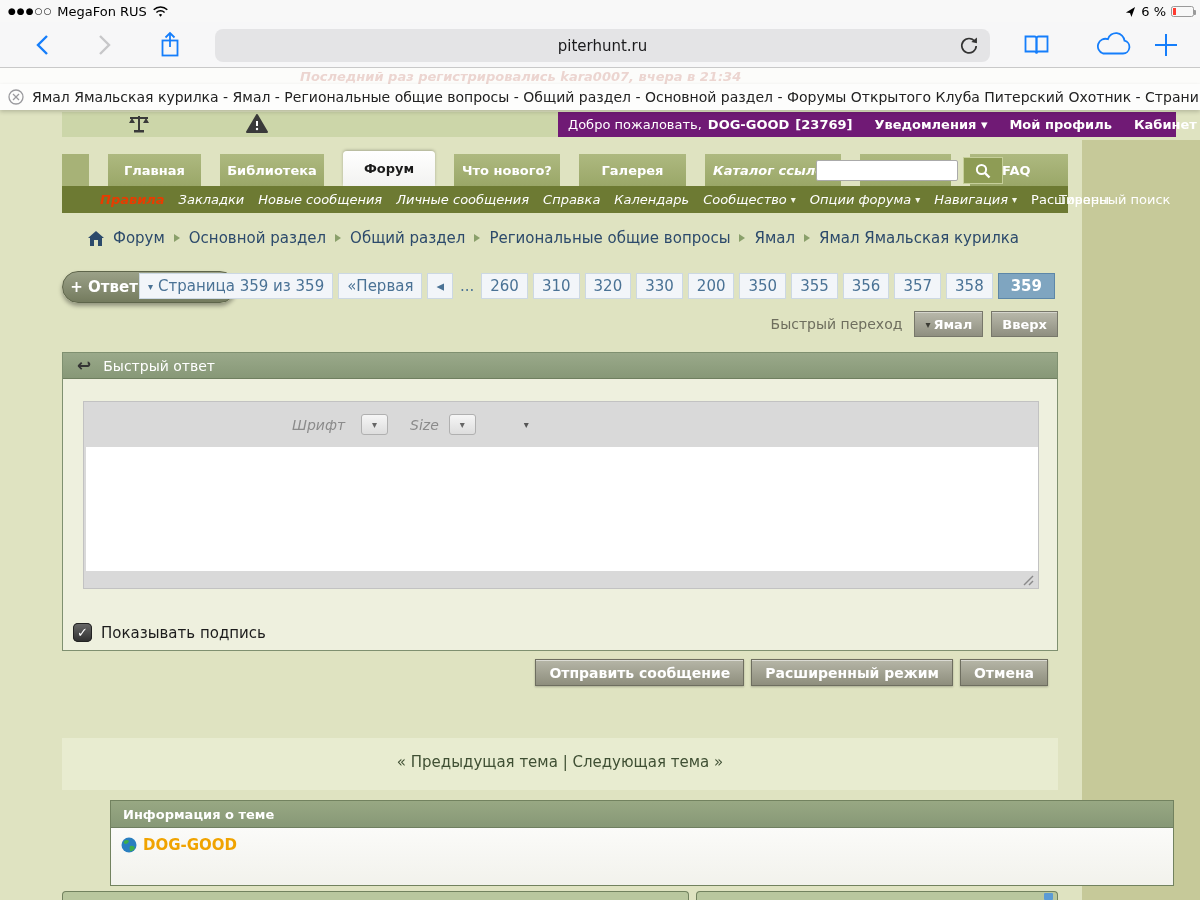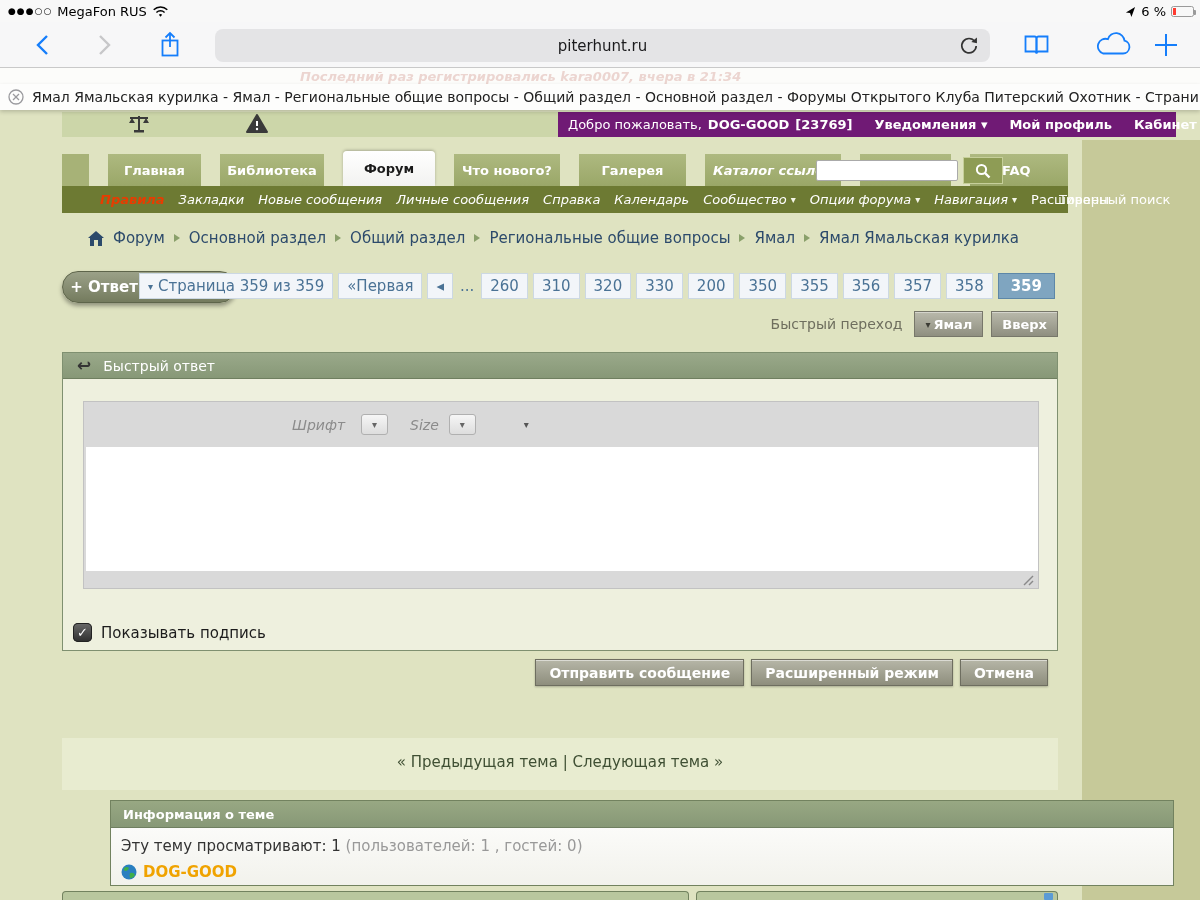--- a/index.html
+++ b/index.html
@@ -374,23 +374,20 @@
     <span class="form-btn">Отмена</span>
   </div>
 
   <div class="abs topic-band"></div>
   <div class="abs topic-nav">
     <span>« Предыдущая тема</span><span> | </span><span>Следующая тема »</span>
   </div>
 
   <div class="abs info-panel">
     <div class="info-header">Информация о теме</div>
-    <div class="info-line">
-      <span>Эту тему просматривают: 1</span> <span class="dim">(пользователей: 1 , гостей: 0)</span>
-    </div>
     <div class="viewer-row">
       <span>
         <svg width="16" height="16" viewBox="0 0 16 16">
           <circle cx="8" cy="8" r="7.5" fill="#2a7fc0"></circle>
           <path d="M3 4 q3 -2 5 0 q-1 3 -4 3 q-2 -1 -1 -3 z" fill="#3fae49"></path>
           <path d="M9 9 q4 -1 5 2 q-2 4 -5 3 q-1 -3 0 -5 z" fill="#3fae49"></path>
         </svg>
       </span>
       <span class="viewer-name">DOG-GOOD</span>
     </div>

